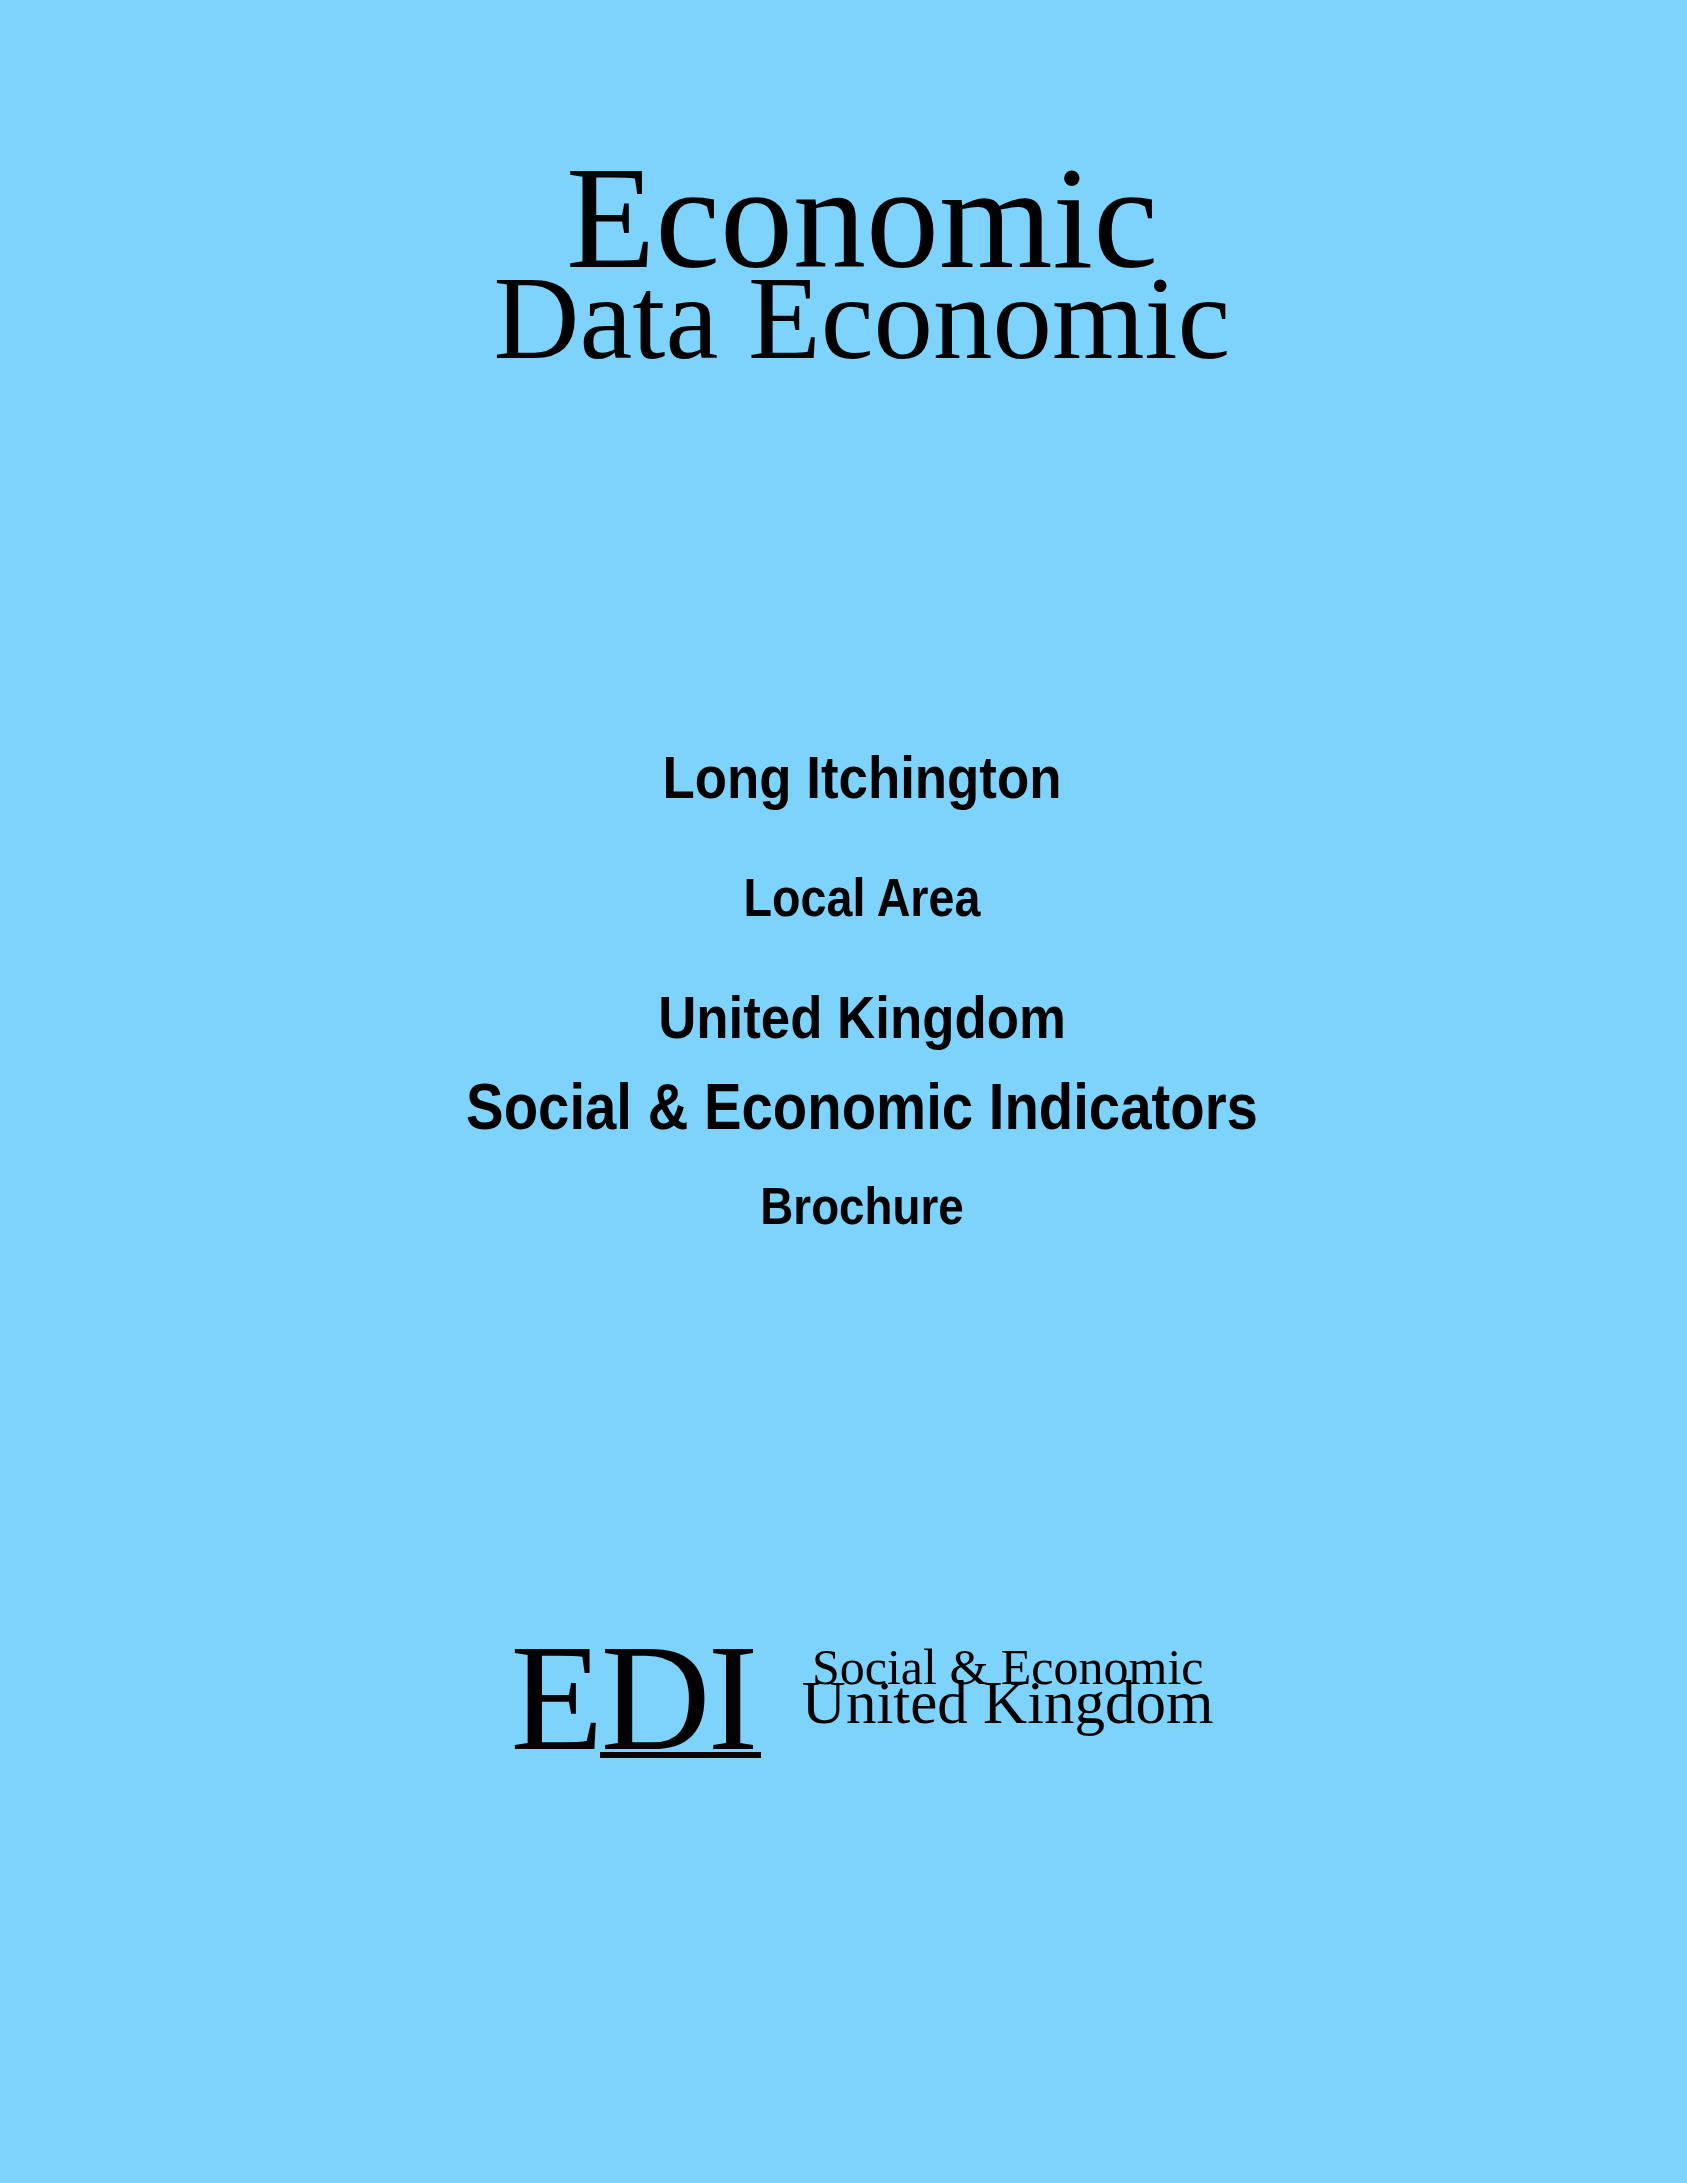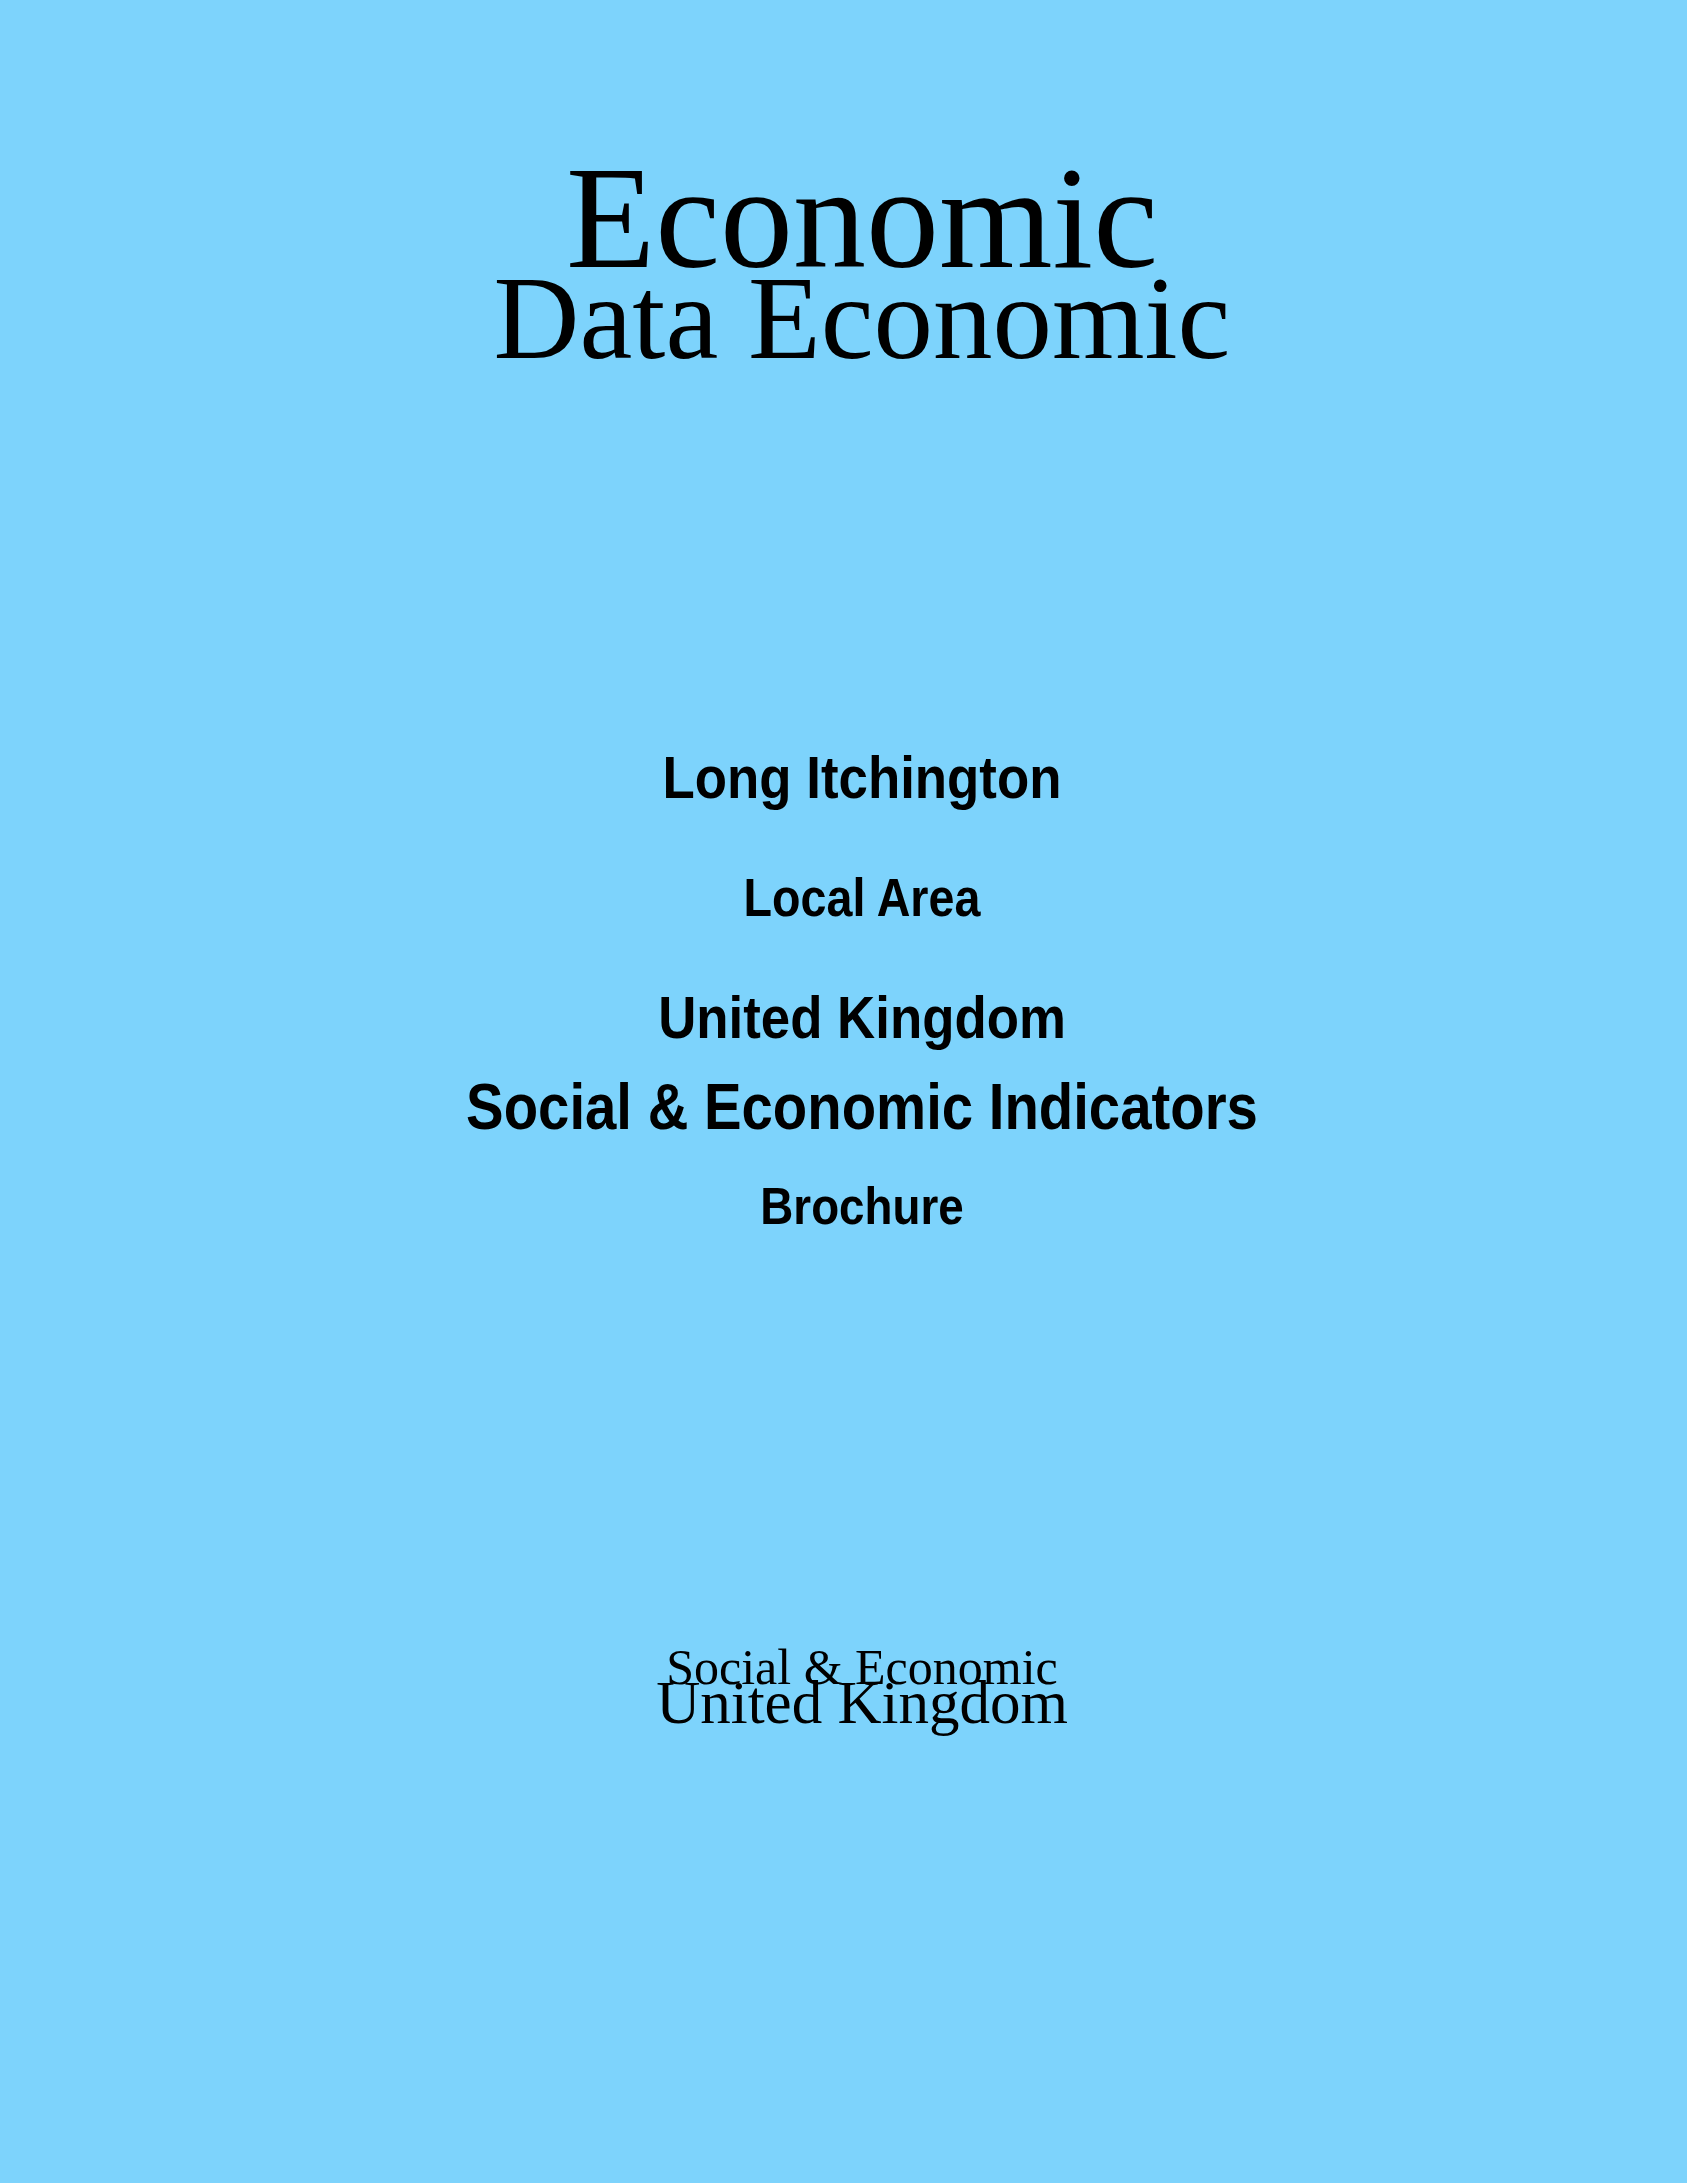--- a/index.html
+++ b/index.html
@@ -106,20 +106,24 @@
 
   <div class="centerline title-line t-areatype">Local Area</div>
 
   <div class="centerline title-line t-country">United Kingdom</div>
 
   <div class="centerline title-line t-report">Social &amp; Economic Indicators</div>
 
   <div class="centerline title-line t-doctype">Brochure</div>
 
   <div class="footer-logo">
+    <div class="edi-lockup">
+      <span>E</span><span>DI</span>
+      <div class="edi-underline"></div>
+    </div>
     <div class="edi-tagline">
       <div class="tag-line1">Social &amp; Economic</div>
       <div class="tag-line2">United Kingdom</div>
     </div>
   </div>
 
 </div>
 
 
 </body></html>

